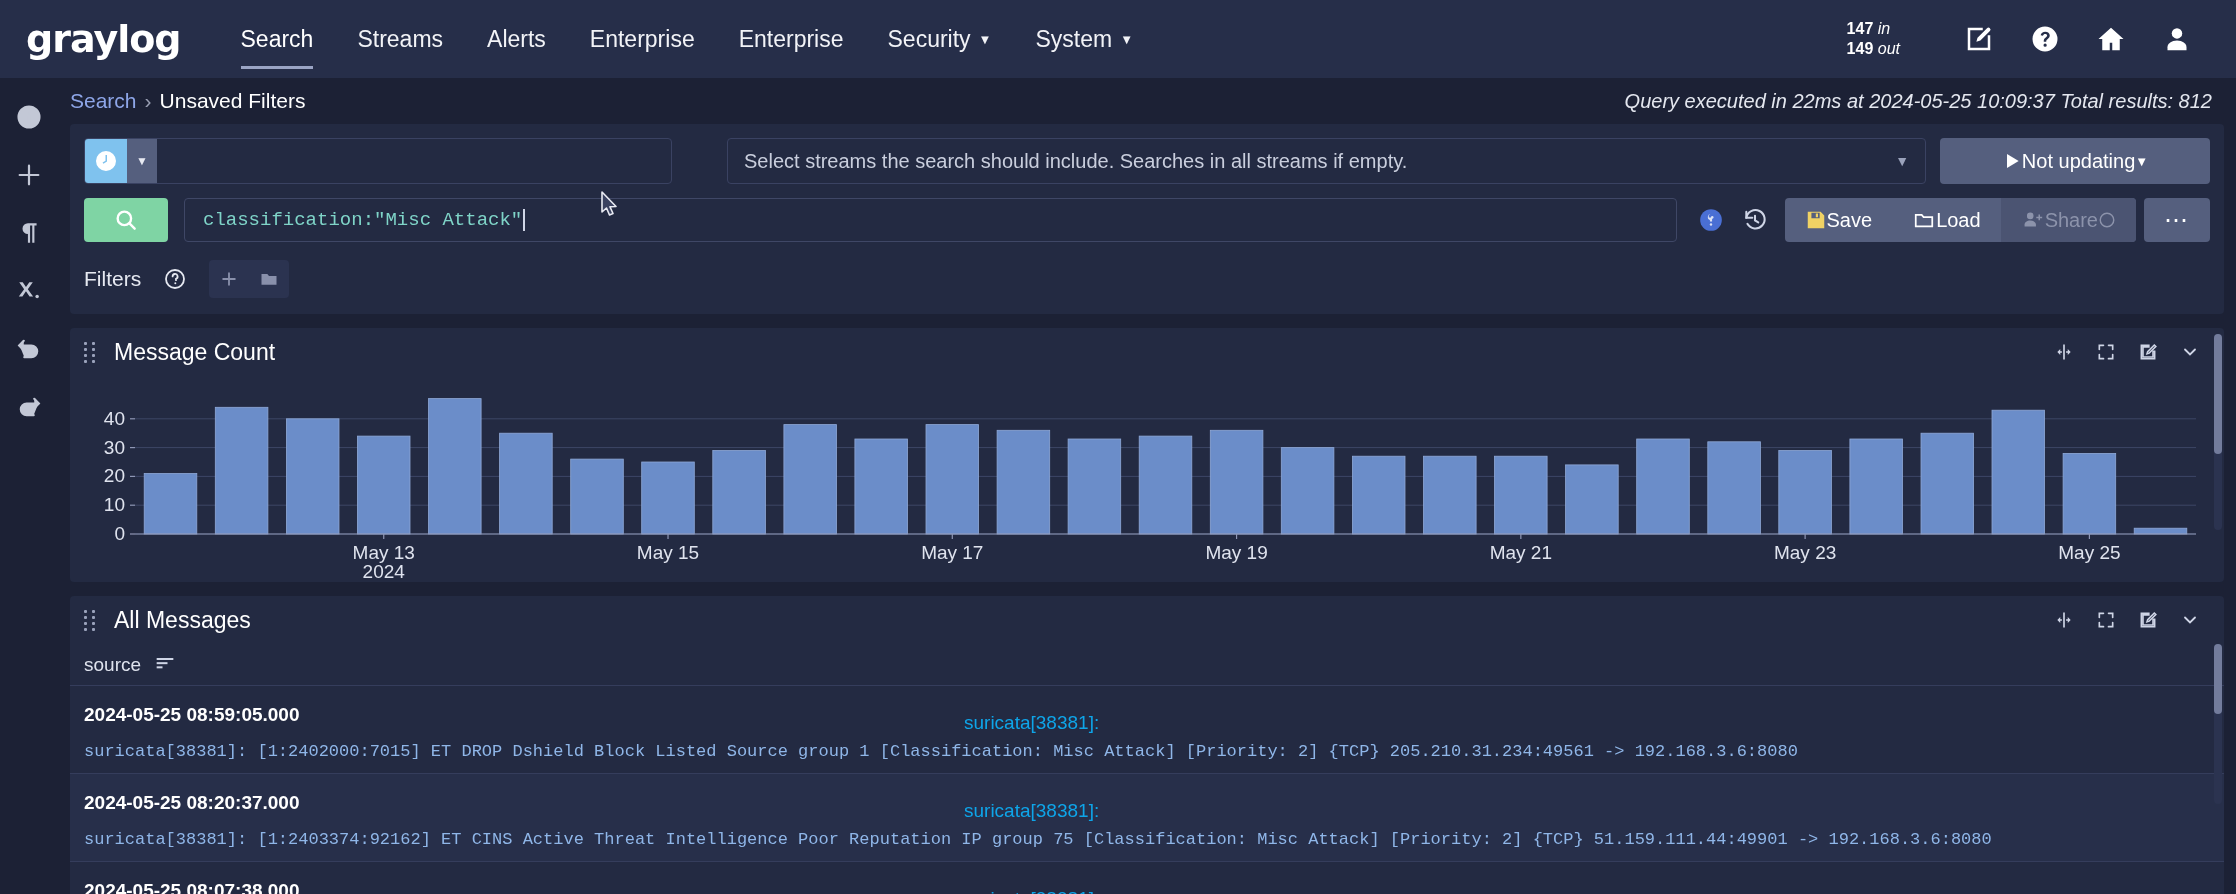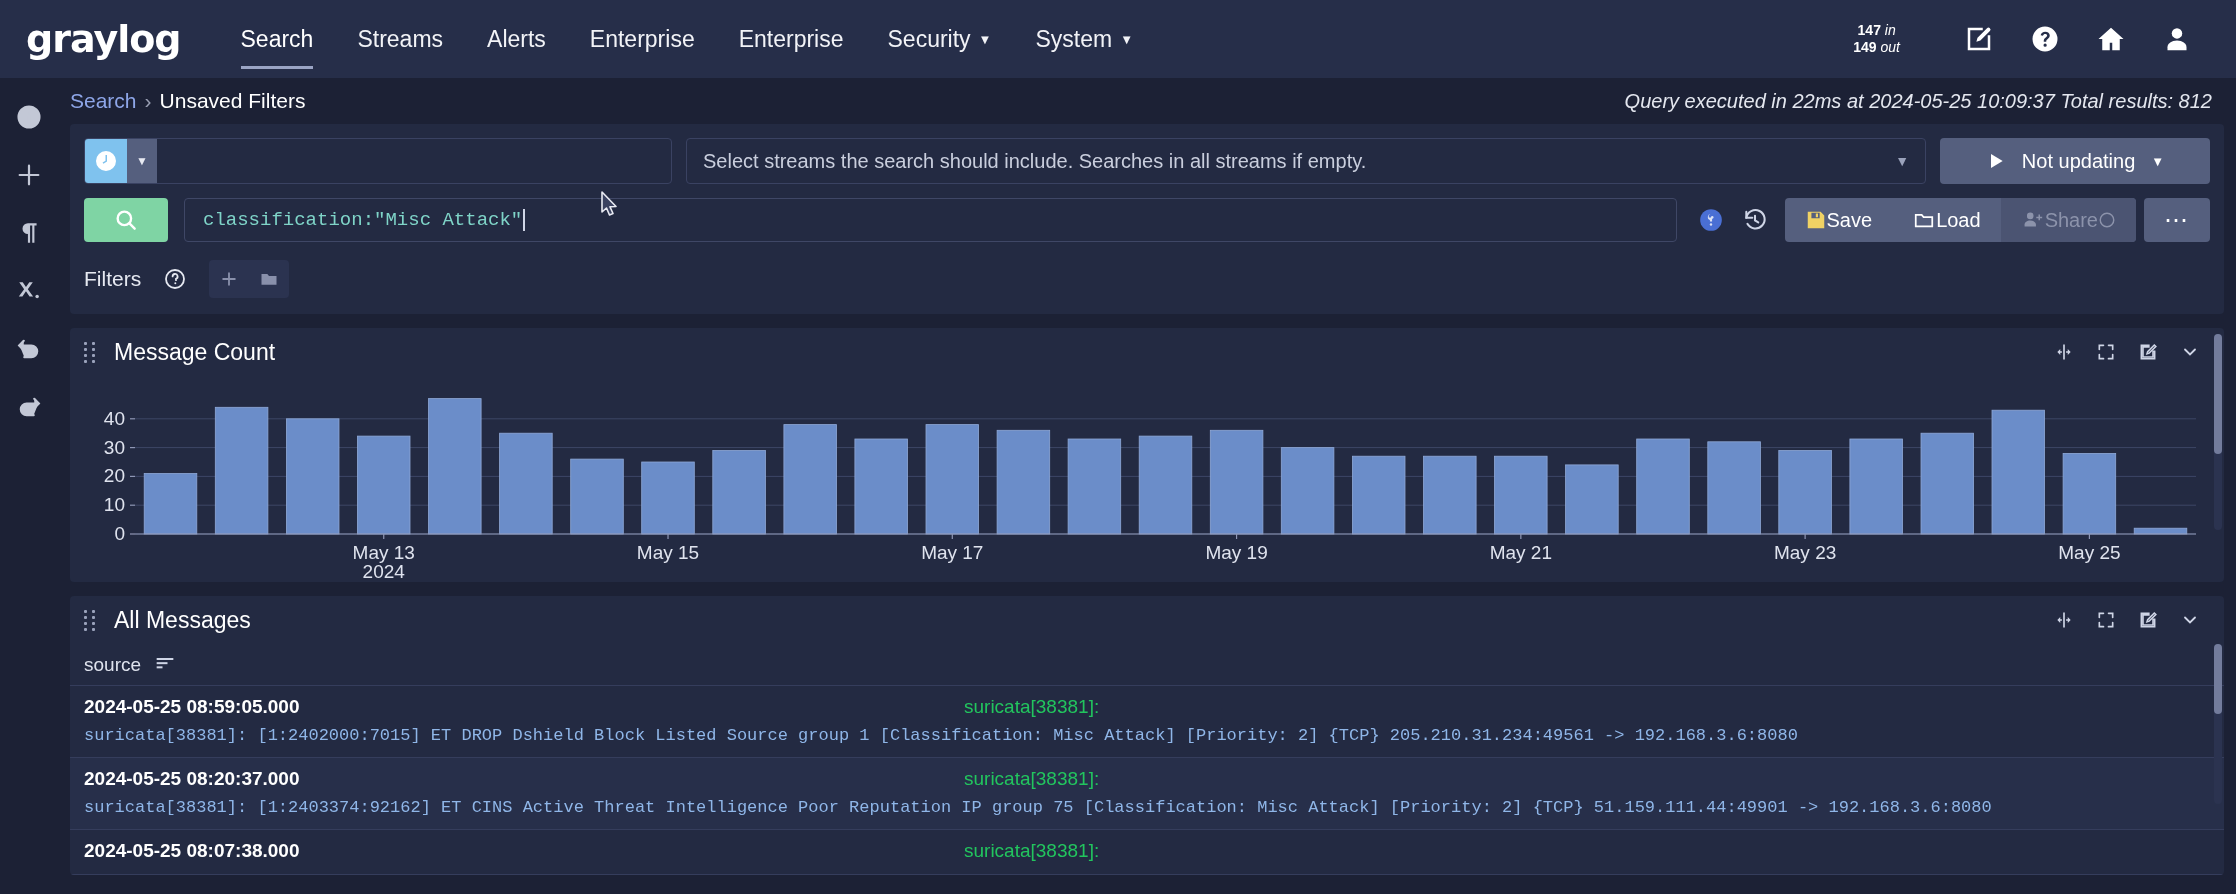--- a/index.html
+++ b/index.html
@@ -29,21 +29,21 @@
   .nav-item.active::after {
     content: ""; position: absolute; left: 22px; right: 22px; bottom: -10px;
     height: 3px; background: #9aa4c4;
   }
   .caret { display: inline-block; margin-left: 8px; font-size: 13px; vertical-align: 3px; }
 
   #nav-right {
     margin-left: auto; display: flex; align-items: center; gap: 0px; padding-right: 26px;
   }
   #throughput {
-    text-align: center; line-height: 1.25; margin-right: 46px; font-size: 14px; color: #ffffff;
+    text-align: left; line-height: 1.25; margin-right: 46px; font-size: 16px; color: #ffffff;
   }
   #throughput b { font-weight: 700; }
   #throughput i { font-style: italic; font-weight: 400; }
   .nav-icon {
     width: 66px; height: 48px; display: flex; align-items: center; justify-content: center;
     cursor: pointer;
   }
   .nav-icon svg { fill: #ffffff; }
 
   
@@ -98,28 +98,28 @@
   }
   #tr-fields {
     flex: 1; display: flex; align-items: center; background: #2b3350; cursor: pointer;
   }
   .tr-field { font-size: 20px; color: #d6dae6; padding-left: 24px; }
   .tr-field b { color: #ffffff; font-weight: 700; }
   .tr-from { flex: 0 0 290px; }
 
   #streams {
     flex: 1; background: #232a42; border: 1px solid #3a4262; border-radius: 4px;
-    display: flex; align-items: center; padding: 0 16px; cursor: pointer;
+    display: flex; align-items: center; padding: 0 16px; cursor: pointer; margin-left: 41px;
   }
   #streams .ph { font-size: 20px; color: #c9cedd; }
   #streams .dd { margin-left: auto; color: #9aa2bb; font-size: 14px; }
 
   #refresh {
     flex: 0 0 270px; background: #555f7e; border-radius: 4px;
-    display: flex; align-items: center; justify-content: center; gap: 16px;
+    display: flex; align-items: center; justify-content: center; 
     cursor: pointer; color: #ffffff; font-size: 20px;
   }
 
   .row2 { display: flex; align-items: stretch; gap: 0; height: 44px; margin-top: 14px; }
   #searchbtn {
     flex: 0 0 84px; background: #7fd4a4; border-radius: 4px;
     display: flex; align-items: center; justify-content: center; cursor: pointer;
   }
   #queryinput {
     flex: 1; margin-left: 16px; background: #232a42; border: 1px solid #3f4766;
@@ -186,21 +186,21 @@
   }
   .col-ts { flex: 0 0 880px; display: flex; align-items: center; gap: 14px; }
   .col-src { display: flex; align-items: center; gap: 14px; }
   .colname { font-size: 19px; color: #dfe3ee; }
   .sorticon { cursor: pointer; }
 
   .msgrow { border-bottom: 1px solid #353d5c; padding: 10px 16px 12px 14px; cursor: pointer; }
   .msgrow.alt { background: #272f4a; }
   .mr-top { display: flex; align-items: center; }
   .mr-ts { flex: 0 0 880px; font-size: 19px; font-weight: 700; color: #ffffff; }
-  .mr-src { font-size: 19px; color: #22c55e; }
+  .mr-src { font-size: 19px; color: #0ea5e9; margin-top: 16px; }
   .mr-body {
     margin-top: 8px; font-family: "Liberation Mono", monospace; font-size: 17px;
     color: #8fb6e8; white-space: nowrap; overflow: hidden;
   }
 
   
   .vscroll {
     position: absolute; right: 2px; width: 8px; background: #2b3350; border-radius: 4px;
   }
   .vscroll i { display: block; background: #737c9c; border-radius: 4px; width: 8px; }

